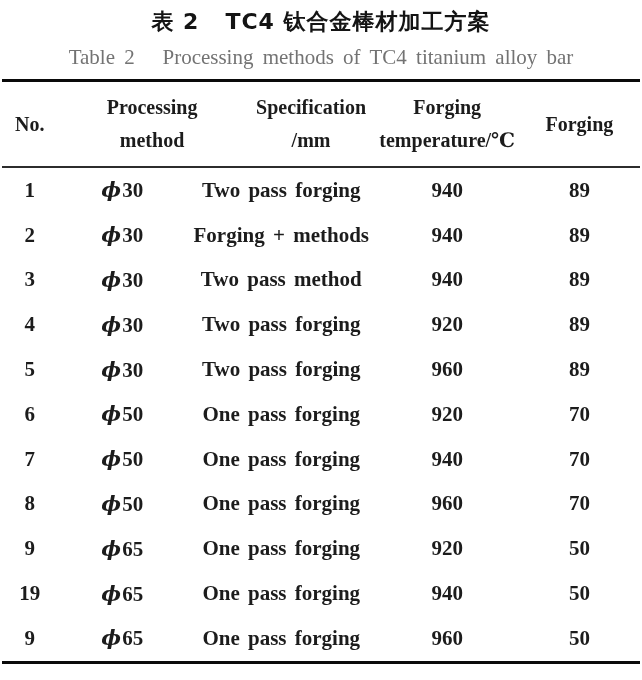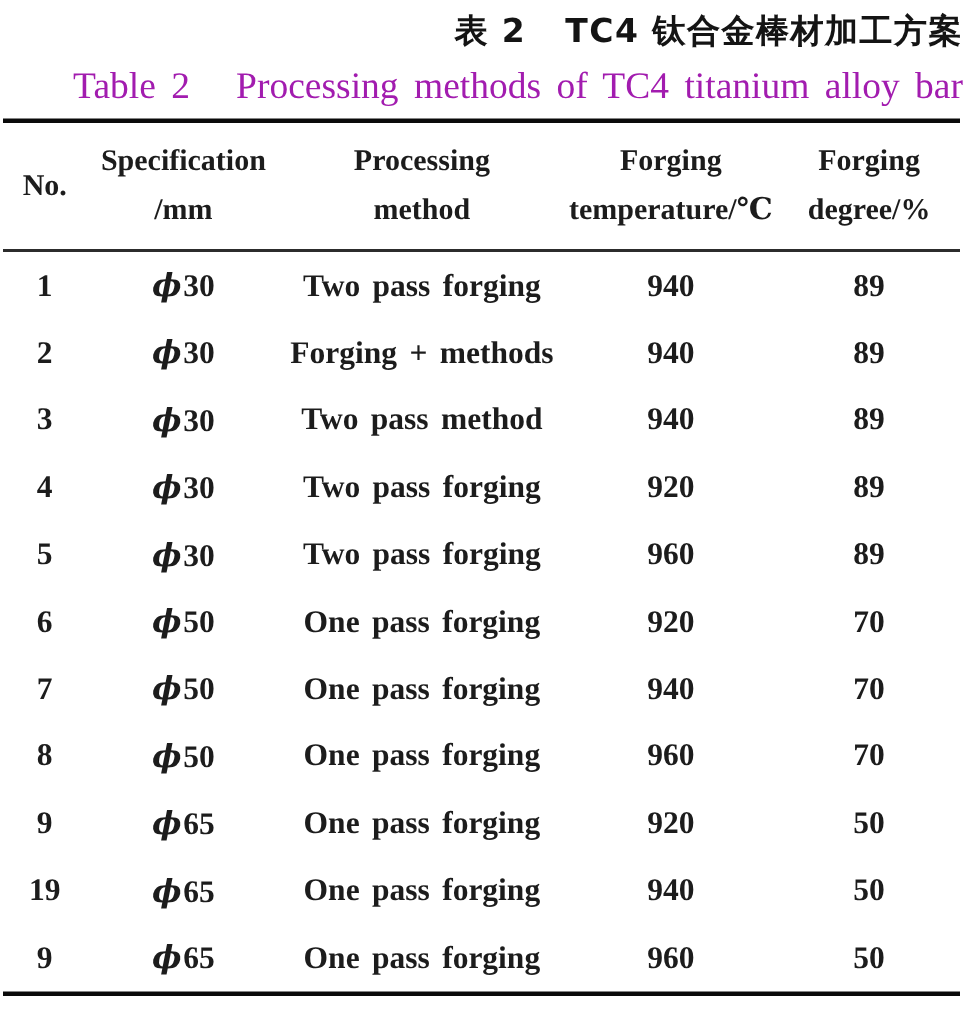--- a/index.html
+++ b/index.html
@@ -14,39 +14,39 @@
     color: #1c1c1c;
     font-family: "Liberation Serif", "DejaVu Serif", serif;
     -webkit-font-smoothing: antialiased;
   }
   .page {
     position: relative;
     width: 642px;
     height: 680px;
   }
   .caption {
-    text-align: right;
+    text-align: center;
     padding-top: 7px;
   }
   .title-cn {
     font-family: "DejaVu Sans", "Liberation Sans", sans-serif;
     font-weight: 700;
     font-size: 22px;
     line-height: 30px;
     letter-spacing: 1px;
     white-space: pre;
     color: #141414;
   }
   .title-en {
     margin-top: 7px;
-    font-size: 25px;
+    font-size: 21px;
     line-height: 27px;
     word-spacing: 4px;
     white-space: pre;
-    color: #a21caf;
+    color: #737373;
   }
   .table {
     margin: 8px 2px 0 2px;
     border-top: 3px solid #0a0a0a;
     border-bottom: 3px solid #0a0a0a;
     font-weight: bold;
   }
   .thead {
     display: flex;
     align-items: center;
@@ -95,35 +95,34 @@
   <div class="caption">
     <div class="title-cn">表 2   TC4 钛合金棒材加工方案</div>
     <div class="title-en">Table 2   Processing methods of TC4 titanium alloy bar</div>
   </div>
 
   <div class="table">
     <div class="thead">
       <div class="th col0">
         <span>No.</span>
       </div>
+      <div class="th col2">
+        <span>Processing</span>
+        <span>method</span>
+      </div>
       <div class="th col1">
         <span>Specification</span>
         <span>/mm</span>
       </div>
-      <div class="th col2">
-        <span>Processing</span>
-        <span>method</span>
-      </div>
       <div class="th col3">
         <span>Forging</span>
         <span>temperature/℃</span>
       </div>
       <div class="th col4">
         <span>Forging</span>
-        <span>degree/%</span>
       </div>
     </div>
     <div class="tbody" id="tbody">
         <div class="trow">
           <div class="td col0">1</div>
           <div class="td col1"><span class="phi">ϕ</span>30</div>
           <div class="td col2">Two pass forging</div>
           <div class="td col3">940</div>
           <div class="td col4">89</div>
         </div>

